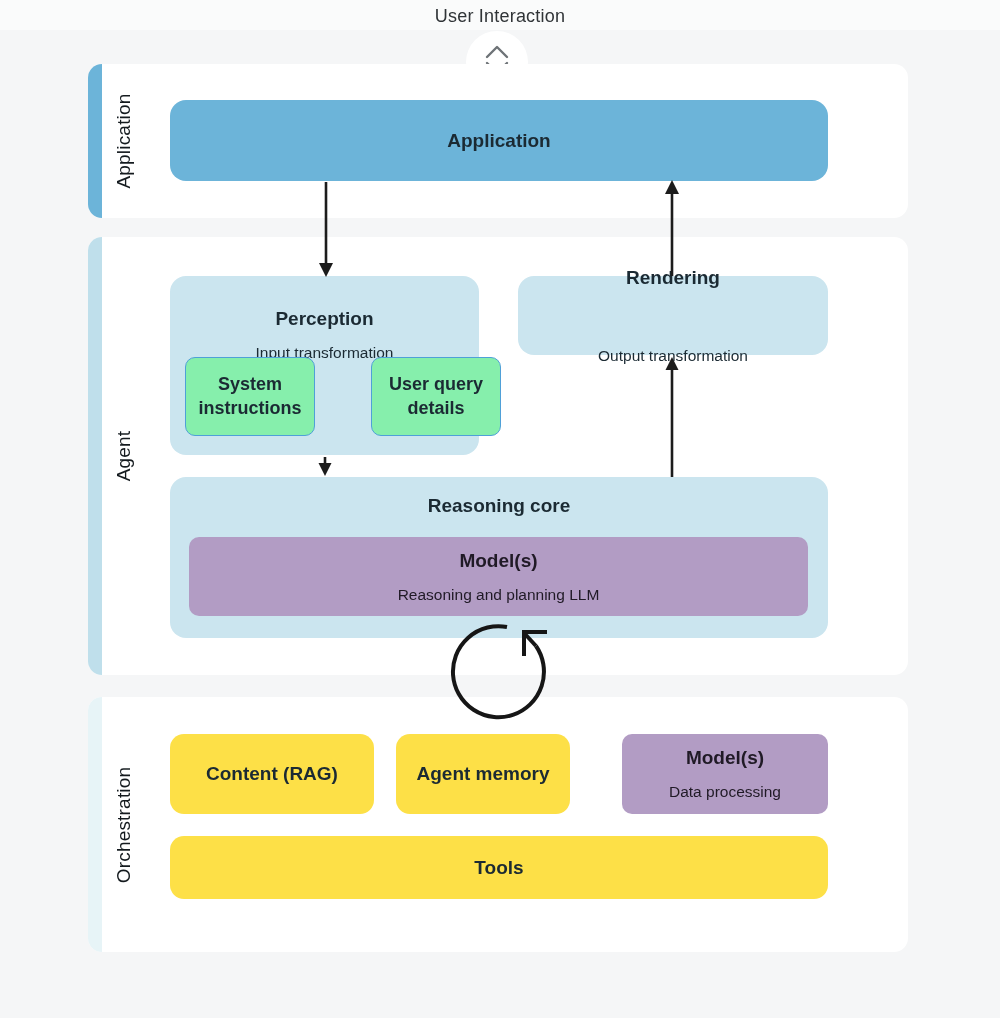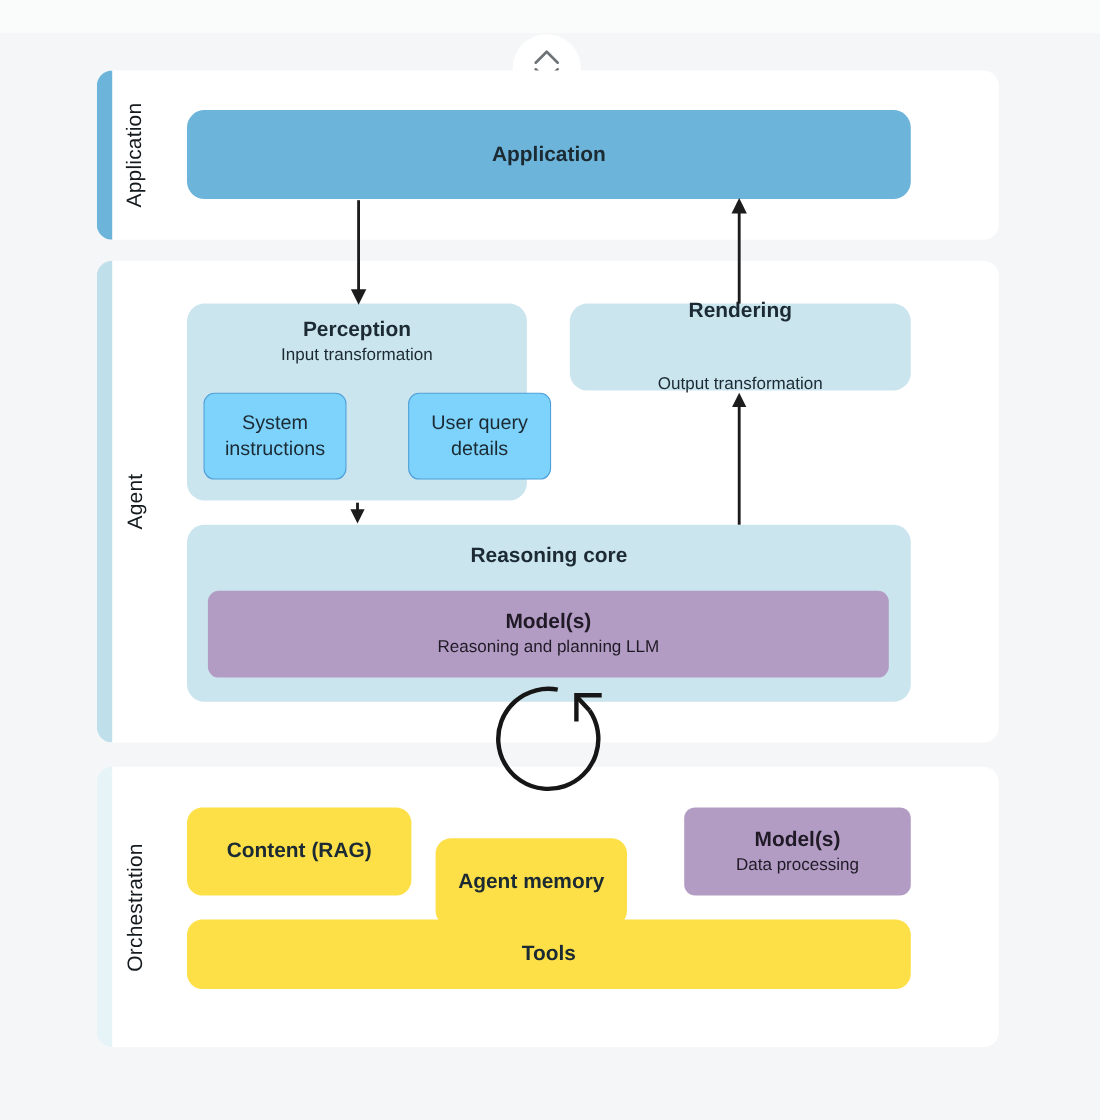--- a/index.html
+++ b/index.html
@@ -36,52 +36,53 @@
   .band-label-wrap {
     position:absolute; left:14px; top:0; bottom:0; width:44px;
     display:flex; align-items:center; justify-content:center;
   }
   .band-label-wrap span {
     transform:rotate(-90deg); white-space:nowrap;
     font-size:19px; color:#141a1e; letter-spacing:.2px;
   }
   .box { position:absolute; border-radius:16px; color:#1b2a33; }
   .box-title { font-size:19px; font-weight:bold; text-align:center; }
-  .box-sub { font-size:15.5px; text-align:center; margin-top:3px; }
+  .box-sub { font-size:15.5px; text-align:center; margin-top:14px; }
   .flex-center { display:flex; flex-direction:column; align-items:center; justify-content:center; }
   .app-box { left:82px; top:36px; width:658px; height:81px; background:#6cb4d9; }
   .lightblue { background:#cbe5ef; }
-  .perception-box { left:82px; top:39px; width:309px; height:179px; padding-top:13px; box-sizing:border-box; }
+  .perception-box { left:82px; top:39px; width:309px; height:179px; padding-top:32px; box-sizing:border-box; }
   .rendering-box { left:430px; top:39px; width:310px; height:79px;gap:44px; }
   .reasoning-box { left:82px; top:240px; width:658px; height:161px; padding-top:18px; box-sizing:border-box; }
   .inner-box {
     position:absolute; top:81px; width:130px; height:79px;
-    background:#7dd3fc; border:1.5px solid #4fa0d8; border-radius:10px;
+    background:#86efac; border:1.5px solid #4fa0d8; border-radius:10px;
     box-sizing:border-box; display:flex; align-items:center; justify-content:center;
-    font-size:18px; font-weight:normal; text-align:center; line-height:1.3; color:#1b2a33;
+    font-size:18px; font-weight:bold; text-align:center; line-height:1.3; color:#1b2a33;
     padding:0 6px;
   }
   .inner-box.first { left:15px; }
   .inner-box.second { left:163px;margin-left:38px; }
   .purple { background:#b29cc4; border-radius:10px; color:#201a26; }
   .model-box { left:19px; top:60px; width:619px; height:79px; }
   .orch-box { border-radius:14px; background:#fde047; }
   .rag-box { left:82px; top:37px; width:204px; height:80px; }
-  .memory-box { left:308px; top:37px; width:174px; height:80px;margin-top:28px; }
+  .memory-box { left:308px; top:37px; width:174px; height:80px; }
   .orch-model-box { left:534px; top:37px; width:206px; height:80px; border-radius:10px; }
   .tools-box { left:82px; top:139px; width:658px; height:63px; }
   .arrow-layer { position:absolute; left:0; top:0; pointer-events:none; }
 </style>
 </head>
 <body>
 
 <div class="page">
 
   <div class="top-strip"></div>
 
+  <div class="page-title">User Interaction</div>
 
   <div class="connector-circle"></div>
 
   <svg class="chevrons" width="40" height="40" viewBox="0 0 40 40">
     <polyline points="10,17 20,7 30,17" fill="none" stroke="#6e7377" stroke-width="2.4" stroke-linecap="round" stroke-linejoin="round"></polyline>
     <polyline points="10,23 20,33 30,23" fill="none" stroke="#6e7377" stroke-width="2.4" stroke-linecap="round" stroke-linejoin="round"></polyline>
   </svg>
 
   <div class="panel panel-application">
     <div class="band-bar bar-application"></div>

